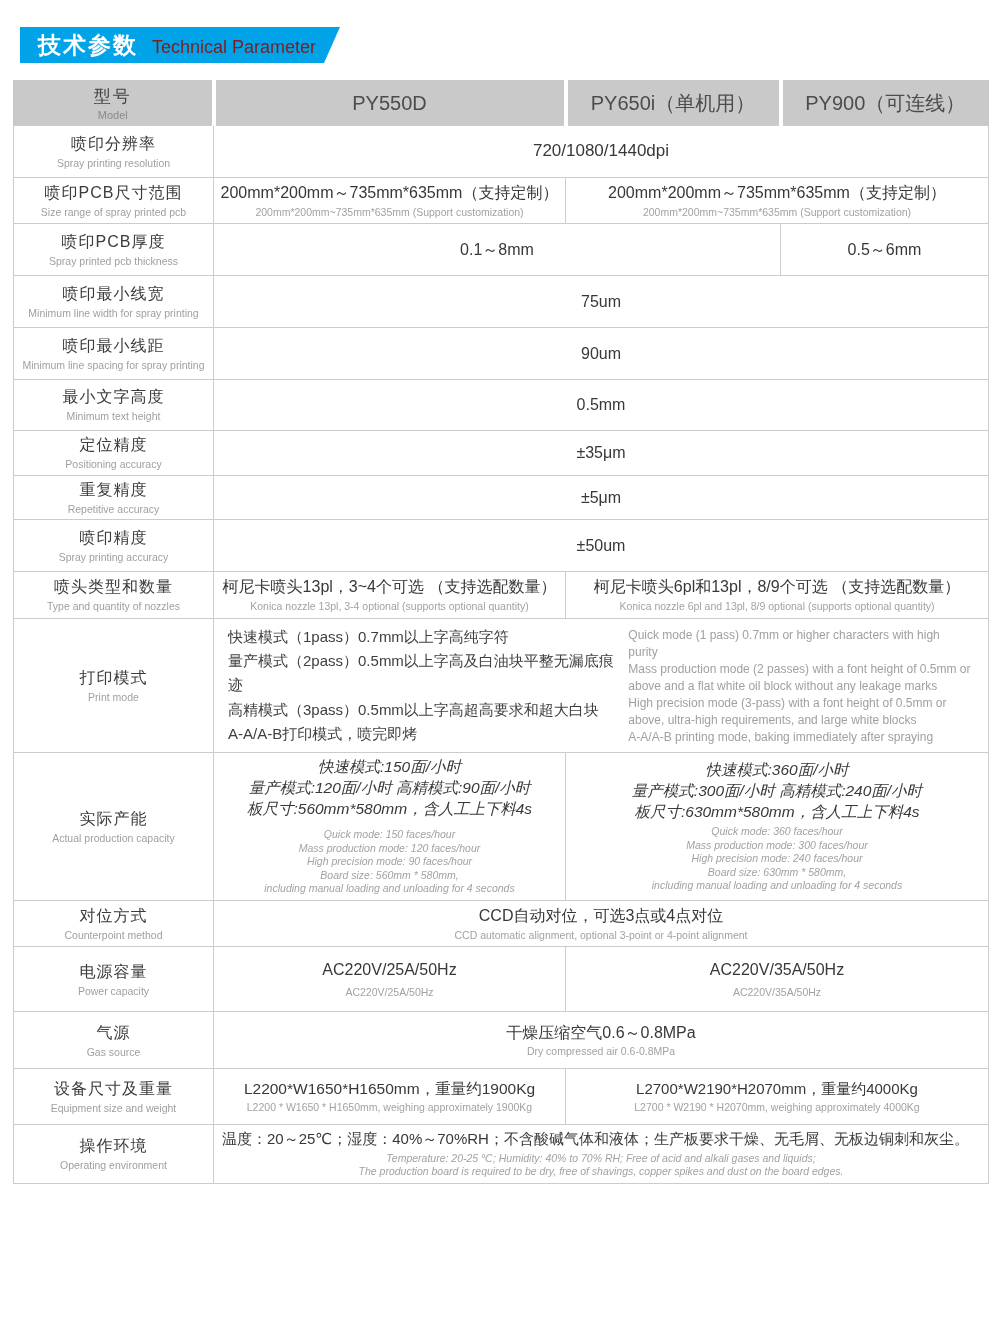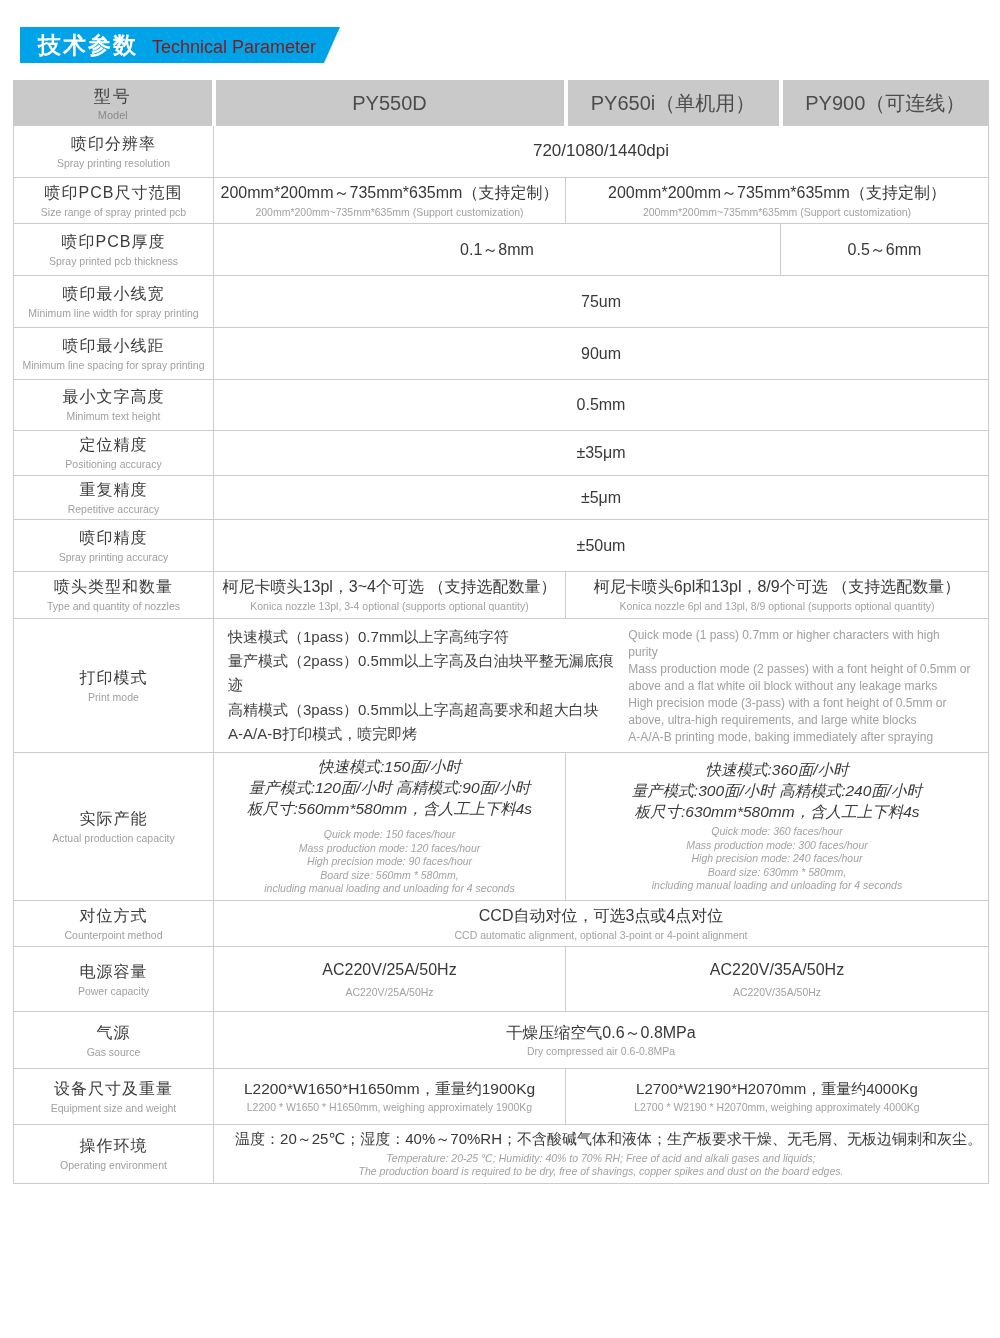--- a/index.html
+++ b/index.html
@@ -292,21 +292,21 @@
           <div class="en">L2700 * W2190 * H2070mm, weighing approximately 4000Kg</div>
         </td>
       </tr>
 
       <tr class="h57">
         <td class="label">
           <div class="zh">操作环境</div>
           <div class="en">Operating environment</div>
         </td>
         <td class="val" colspan="3">
-          <div class="zh" style="font-size:15px;text-align:right;padding-left:2px">温度：20～25℃；湿度：40%～70%RH；不含酸碱气体和液体；生产板要求干燥、无毛屑、无板边铜刺和灰尘。</div>
+          <div class="zh" style="font-size:15px;text-align:left;padding-left:2px">温度：20～25℃；湿度：40%～70%RH；不含酸碱气体和液体；生产板要求干燥、无毛屑、无板边铜刺和灰尘。</div>
           <div class="en pre">Temperature: 20-25 ℃; Humidity: 40% to 70% RH; Free of acid and alkali gases and liquids;
 The production board is required to be dry, free of shavings, copper spikes and dust on the board edges.</div>
         </td>
       </tr>
 
     </tbody>
   </table>
 </div>
 
 </body></html>

